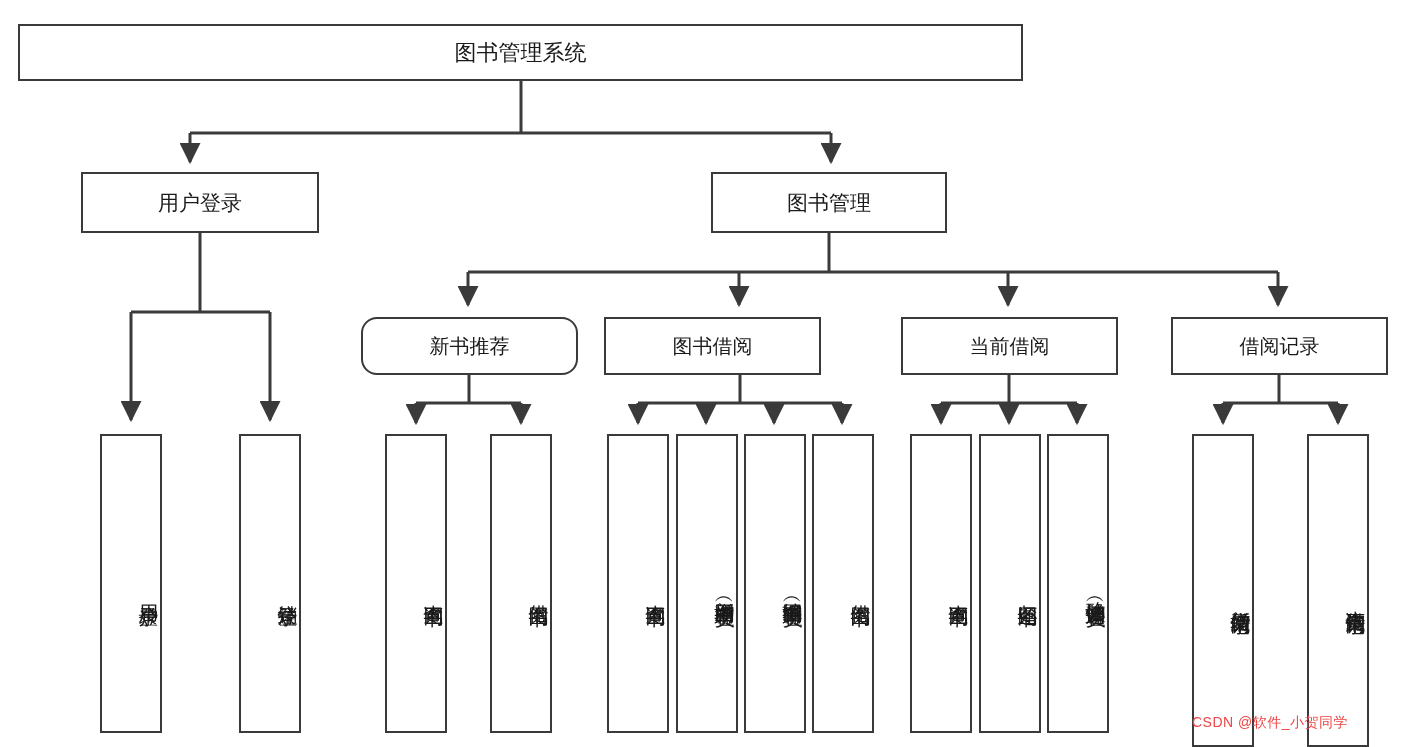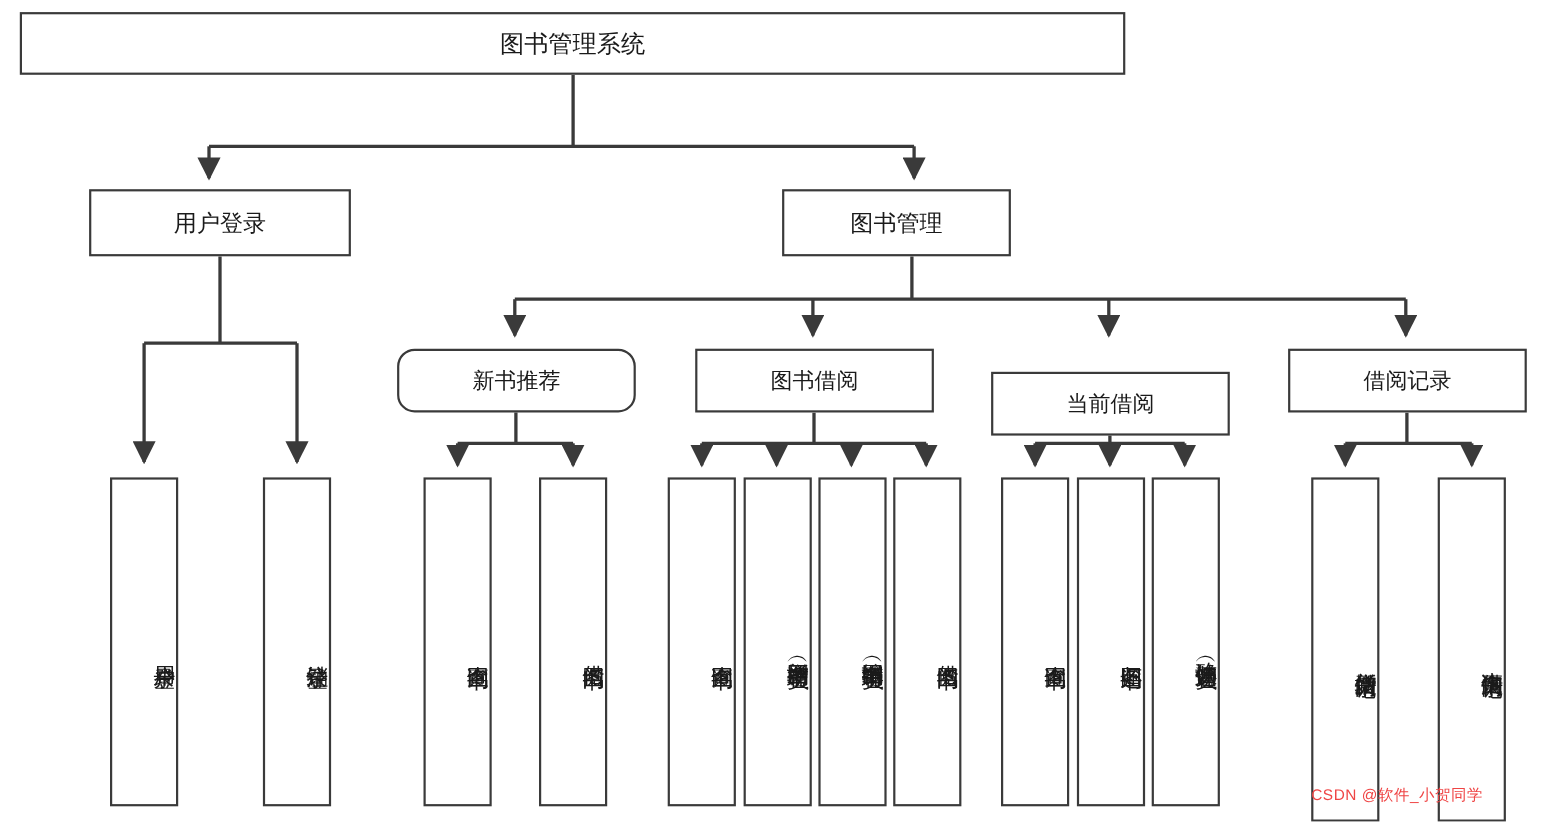--- a/index.html
+++ b/index.html
@@ -115,38 +115,38 @@
       <path d="M 1009 403 L 1009 423" marker-end="url(#arrow)"></path>
       <path d="M 1077 403 L 1077 423" marker-end="url(#arrow)"></path>
 
       <path d="M 1279 375 L 1279 403"></path>
       <path d="M 1223 403 L 1338 403"></path>
       <path d="M 1223 403 L 1223 423" marker-end="url(#arrow)"></path>
       <path d="M 1338 403 L 1338 423" marker-end="url(#arrow)"></path>
     </g>
   </svg>
 
-  <div class="node root" style="left:18px; top:11px; width:1005px; height:57px;">
+  <div class="node root" style="left:18px; top:24px; width:1005px; height:57px;">
     <span>图书管理系统</span>
   </div>
 
   <div class="node level2" style="left:81px; top:172px; width:238px; height:61px;">
     <span>用户登录</span>
   </div>
-  <div class="node level2" style="left:711px; top:172px; width:208px; height:61px;">
+  <div class="node level2" style="left:711px; top:172px; width:236px; height:61px;">
     <span>图书管理</span>
   </div>
 
   <div class="node level3" style="left:361px; top:317px; width:217px; height:58px;border-radius:16px;">
     <span>新书推荐</span>
   </div>
-  <div class="node level3" style="left:632px; top:317px; width:217px; height:58px;">
+  <div class="node level3" style="left:604px; top:317px; width:217px; height:58px;">
     <span>图书借阅</span>
   </div>
-  <div class="node level3" style="left:901px; top:317px; width:217px; height:58px;margin-top:21px;">
+  <div class="node level3" style="left:901px; top:317px; width:217px; height:58px;">
     <span>当前借阅</span>
   </div>
   <div class="node level3" style="left:1171px; top:317px; width:217px; height:58px;justify-content:center;">
     <span>借阅记录</span>
   </div>
 
   <div class="node leaf" style="left:100px; top:434px; width:62px; height:299px;">
     <span>用户登录</span>
   </div>
   <div class="node leaf" style="left:239px; top:434px; width:62px; height:299px;">

